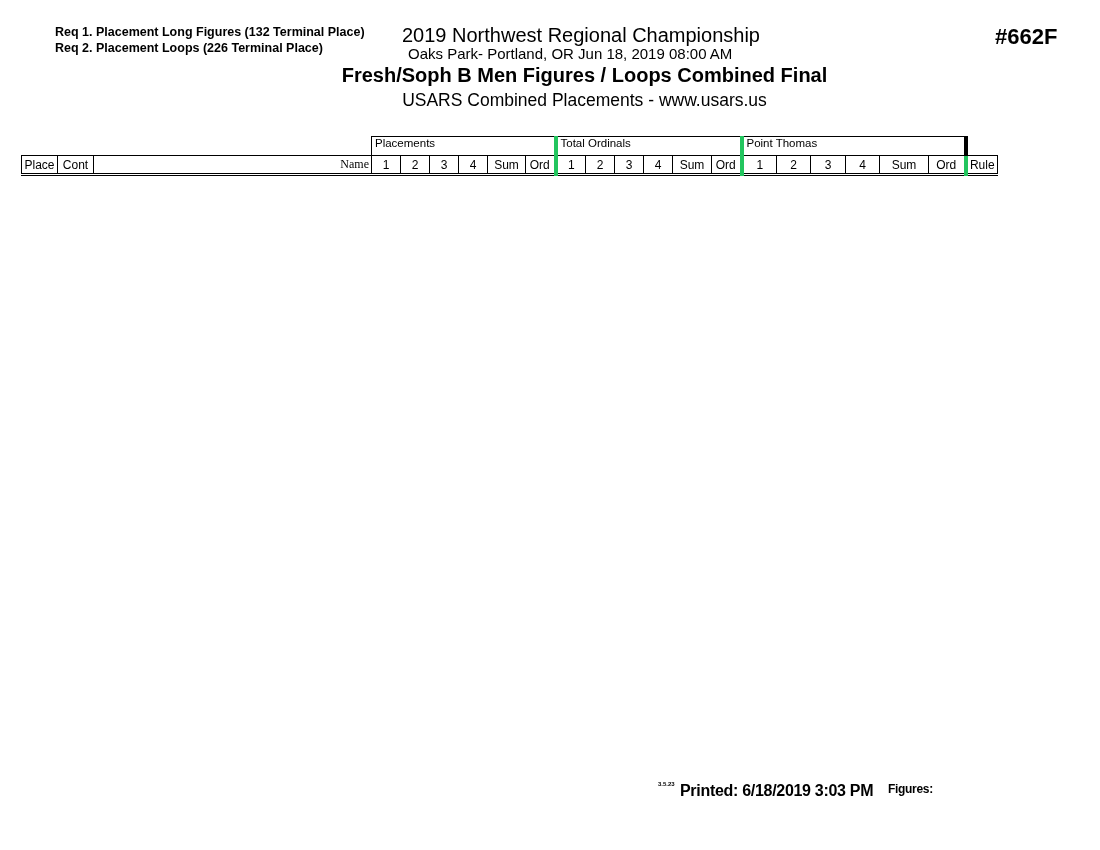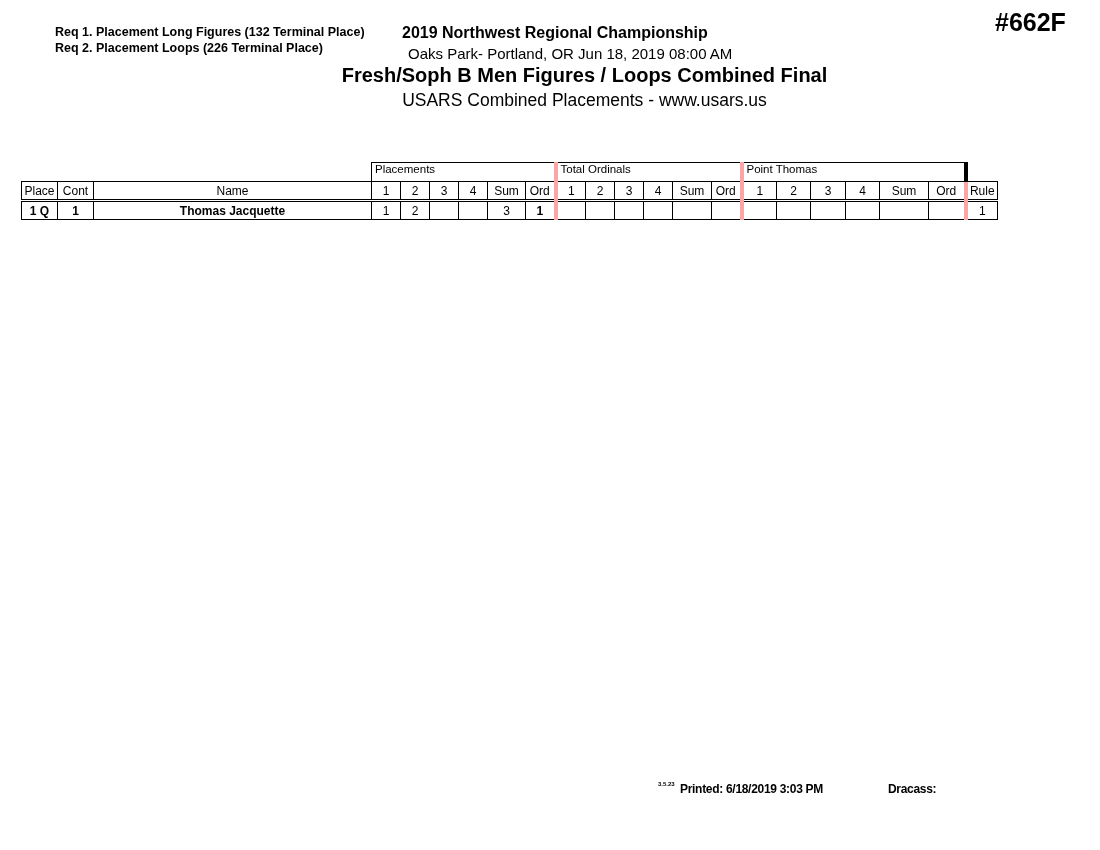--- a/index.html
+++ b/index.html
@@ -1,34 +1,34 @@
 <!DOCTYPE html>
 <html><head>
 <meta charset="utf-8">
 <style>
   html,body{margin:0;padding:0;background:#fff;}
   body{width:1100px;height:850px;position:relative;overflow:hidden;font-family:"Liberation Sans",sans-serif;color:#000;}
   .abs{position:absolute;white-space:nowrap;padding-left:32px;}
   .req{font-size:12.5px;font-weight:bold;left:23px;}
-  #event-title{left:370px;top:24px;font-size:16px;font-weight:bold;}
+  #event-title{left:370px;top:24px;font-size:20px;font-weight:normal;}
   #event-sub{left:376px;top:45px;font-size:15px;}
   #comp-title{left:0;width:1105px;text-align:center;top:64px;font-size:20px;font-weight:bold;}
   #comp-sub{left:0;width:1105px;text-align:center;top:90px;font-size:17.5px;}
-  #event-no{left:963px;top:8px;font-size:25px;font-weight:bold;}
-  table{border-collapse:collapse;position:absolute;left:21px;top:136px;font-size:12px;margin-top:26px;}
+  #event-no{left:963px;top:24px;font-size:22px;font-weight:bold;}
+  table{border-collapse:collapse;position:absolute;left:21px;top:136px;font-size:12px;}
   td{border:1px solid #000;height:17px;padding:0 2px;text-align:center;}
   .grp td{height:18px;}
   .grp .lbl{text-align:left;vertical-align:top;font-size:11.5px;padding-left:3px;}
   .grp .blank{border:none;}
   .hdr td{border-bottom:3px double #000;}
-  .name{text-align:center;}
+  .name{text-align:right;font-family:Liberation Serif, serif;}
   .bold{font-weight:bold;}
-  .thick-l{border-left:4px solid #fca5a5;}
+  .thick-l{border-left:4px solid #22c55e;}
   #footer-ver{left:626px;top:781px;font-size:6px;font-weight:bold;}
-  #footer-printed{left:648px;top:782px;font-size:12px;font-weight:bold;letter-spacing:-0.3px;}
+  #footer-printed{left:648px;top:782px;font-size:16px;font-weight:bold;letter-spacing:-0.3px;}
   #footer-scorer{left:856px;top:782px;font-size:12px;font-weight:bold;letter-spacing:-0.3px;}
 </style>
 </head>
 <body>
 
 <div class="abs req" style="top:25px">Req  1.  Placement Long Figures (132 Terminal Place)</div>
 <div class="abs req" style="top:41px">Req  2.  Placement Loops (226 Terminal Place)</div>
 <div class="abs" id="event-title">2019 Northwest Regional Championship</div>
 <div class="abs" id="event-sub">Oaks Park- Portland, OR  Jun 18, 2019  08:00 AM</div>
 <div class="abs" id="event-no">#662F</div>
@@ -85,42 +85,18 @@
     <td>Sum</td>
     <td>Ord</td>
     <td class="thick-l">1</td>
     <td>2</td>
     <td>3</td>
     <td>4</td>
     <td>Sum</td>
     <td>Ord</td>
     <td class="thick-l">Rule</td>
   </tr>
-  <tr>
-    <td class="bold">1 Q</td>
-    <td class="bold">1</td>
-    <td class="name bold">Thomas Jacquette</td>
-    <td>1</td>
-    <td>2</td>
-    <td></td>
-    <td></td>
-    <td>3</td>
-    <td class="bold">1</td>
-    <td class="thick-l"></td>
-    <td></td>
-    <td></td>
-    <td></td>
-    <td></td>
-    <td></td>
-    <td class="thick-l"></td>
-    <td></td>
-    <td></td>
-    <td></td>
-    <td></td>
-    <td></td>
-    <td class="thick-l">1</td>
-  </tr>
 </tbody>
   </table>
 
 <div class="abs" id="footer-ver">3.5.23</div>
 <div class="abs" id="footer-printed">Printed:  6/18/2019 3:03 PM</div>
-<div class="abs" id="footer-scorer">Dracass:</div>
+<div class="abs" id="footer-scorer">Figures:</div>
 
 </body></html>

